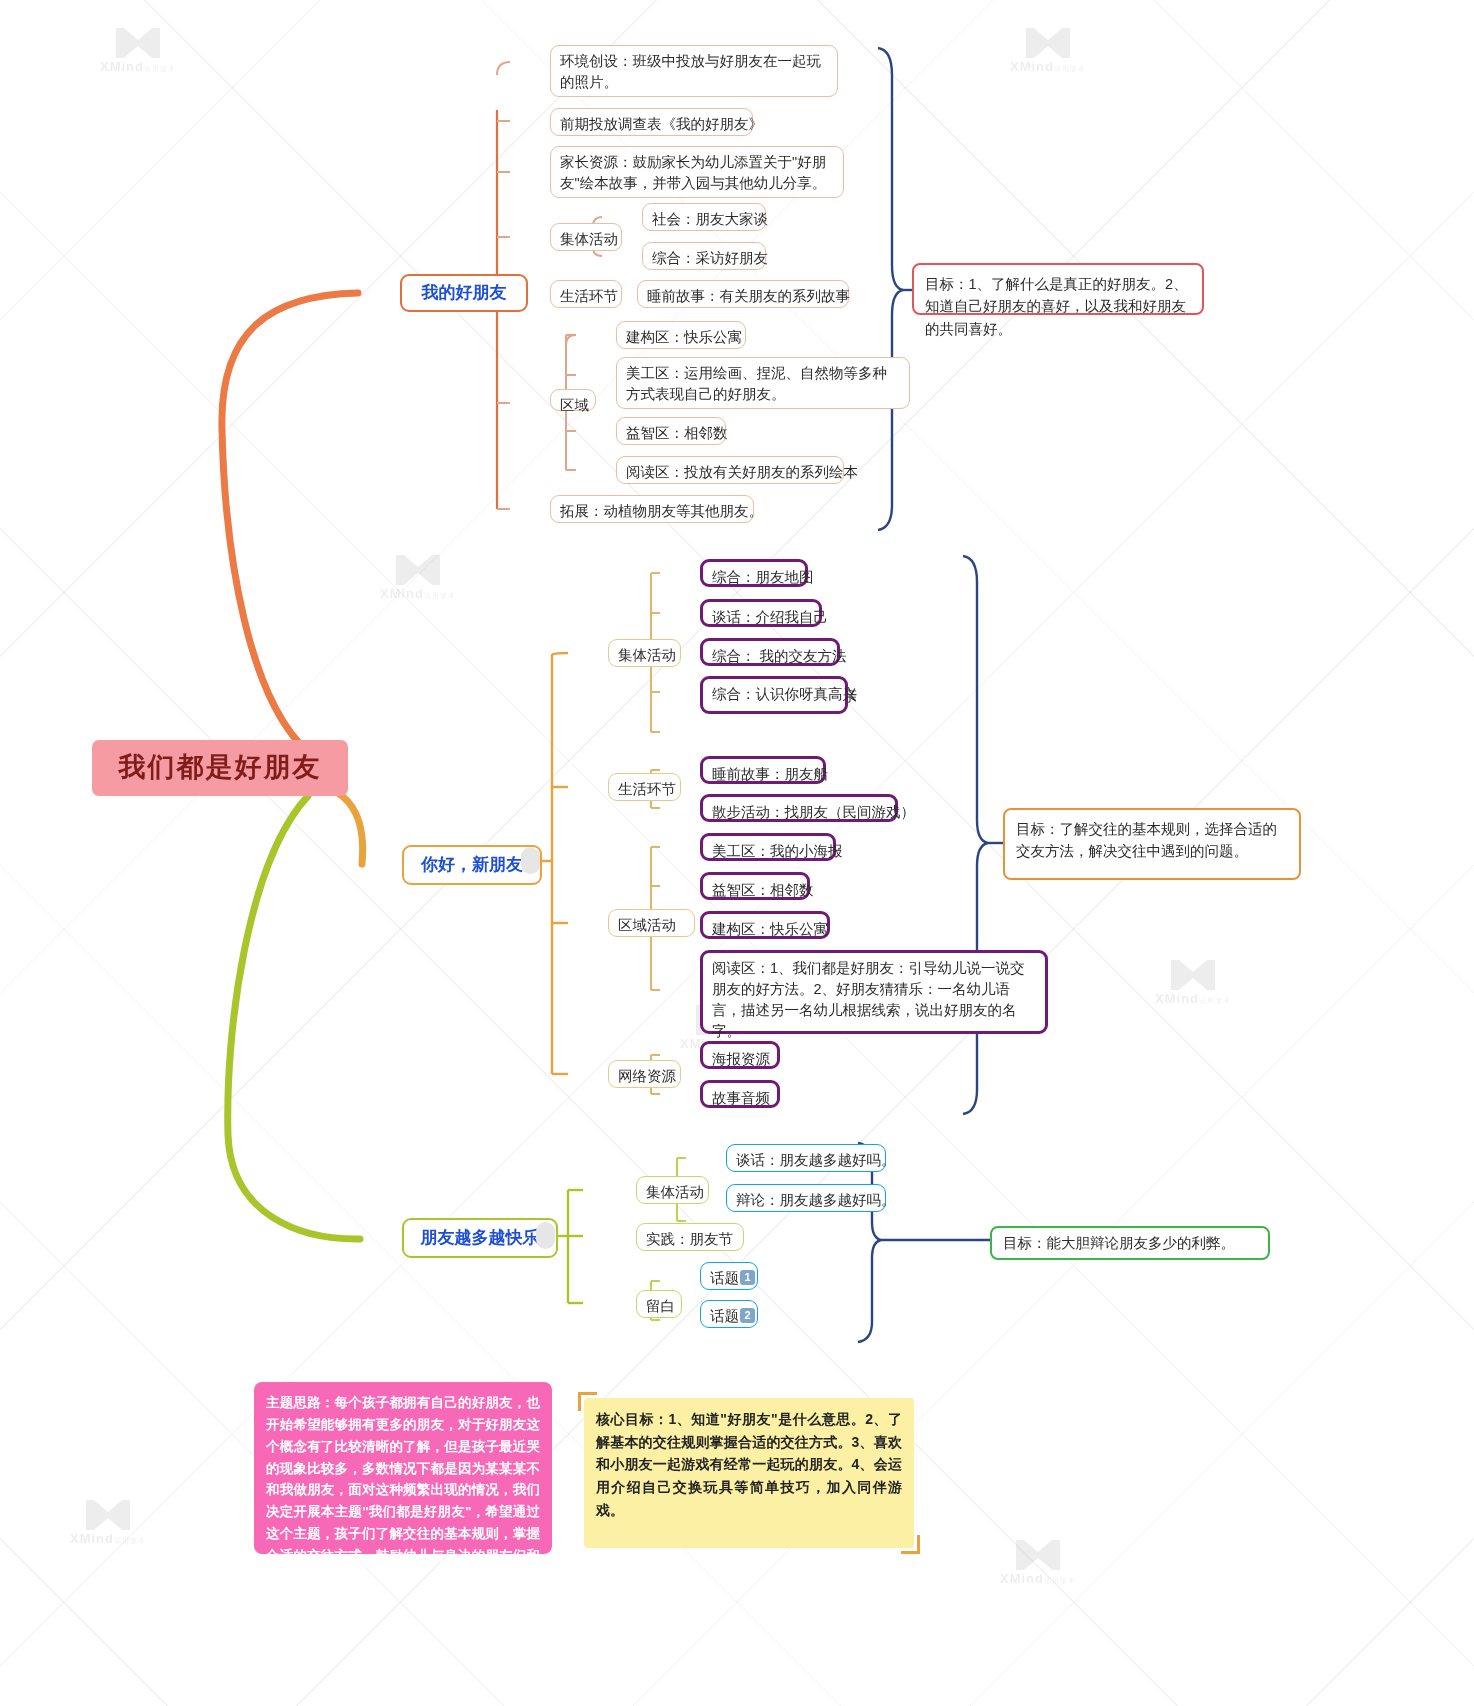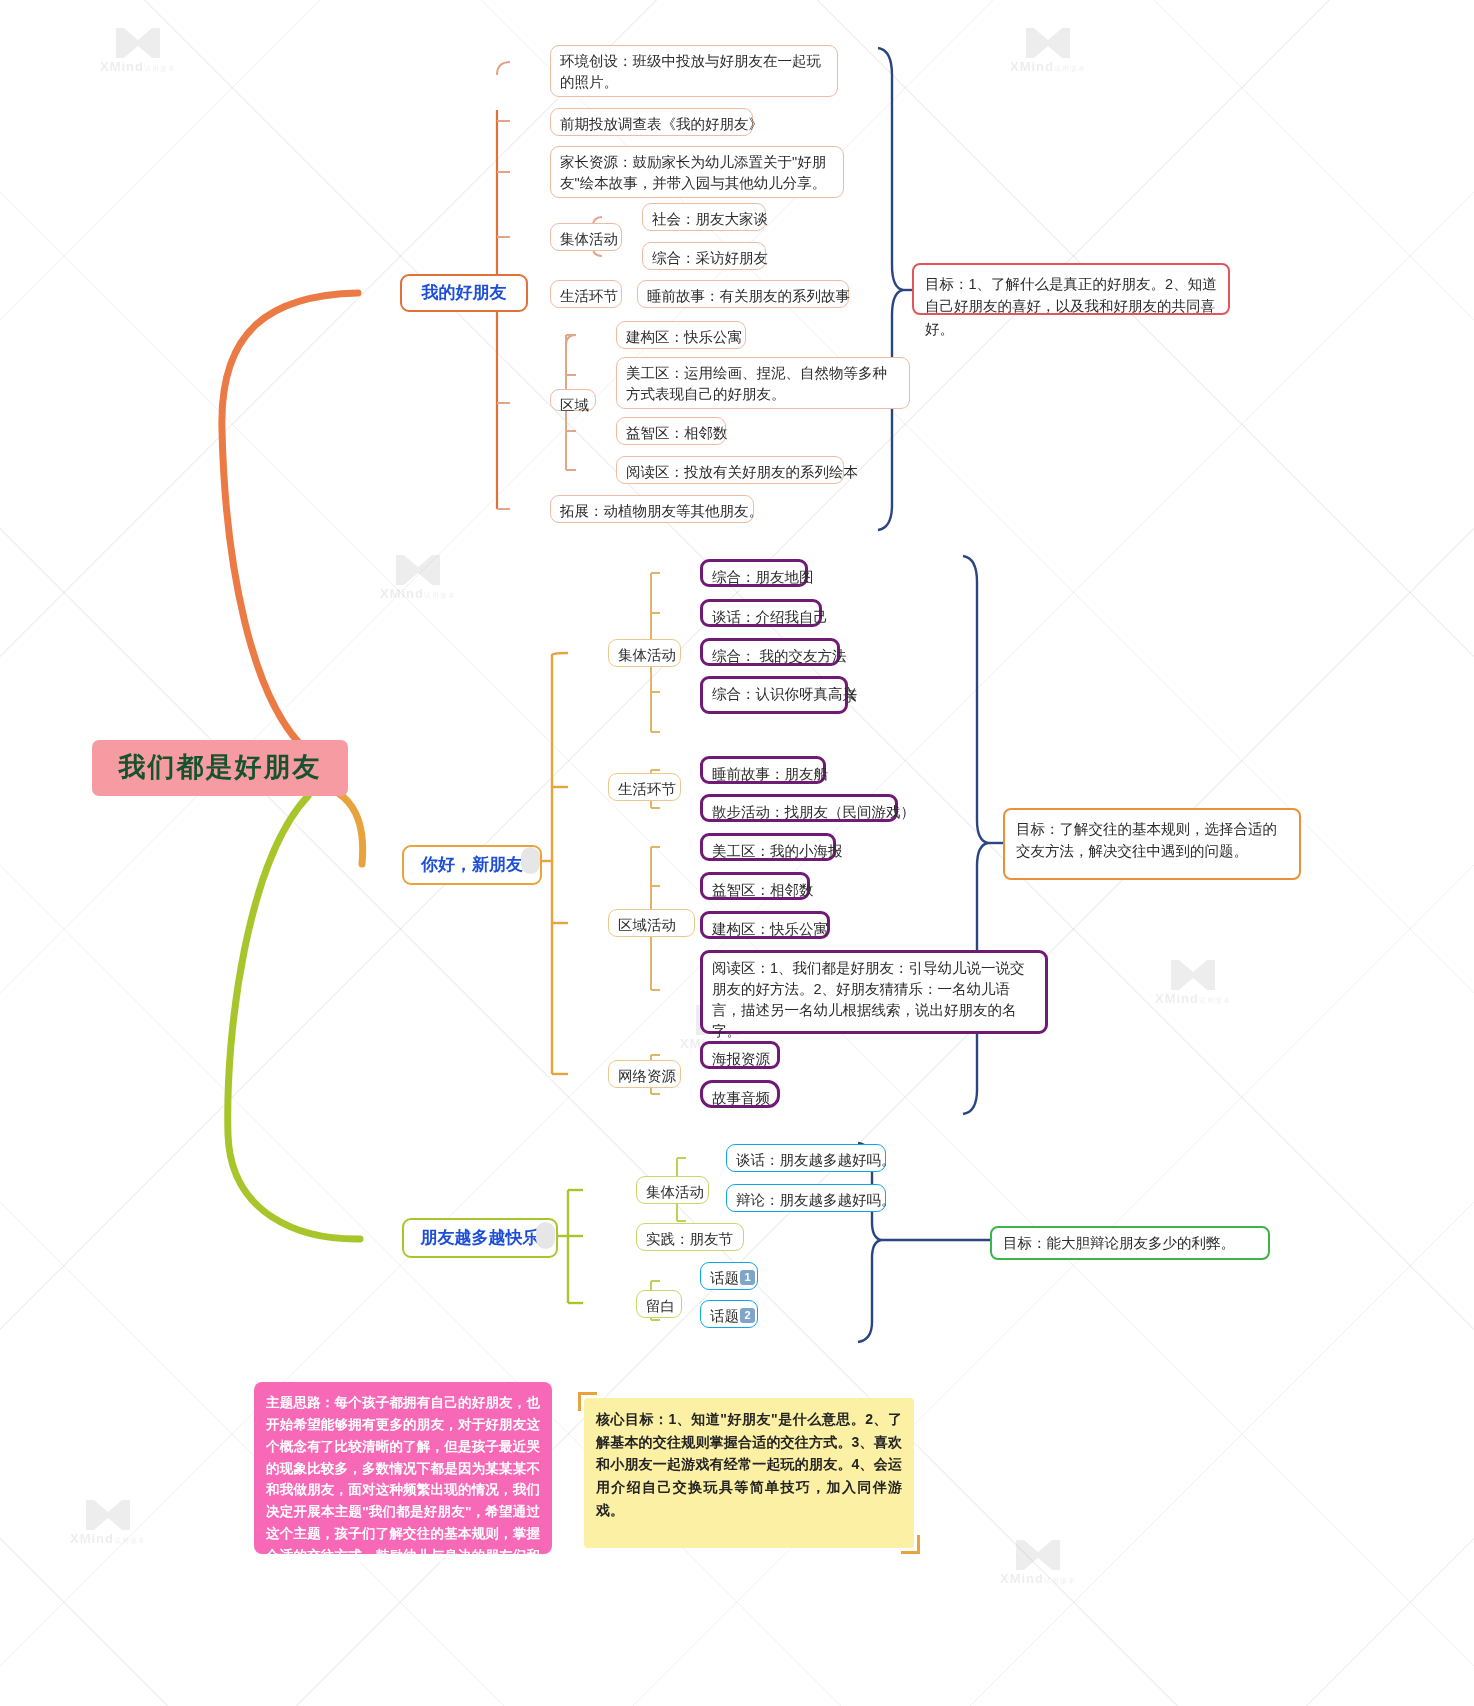--- a/index.html
+++ b/index.html
@@ -35,21 +35,21 @@
     background:#ffffff;border-radius:9px;
     font-size:14.5px;color:#2b2b2b;line-height:1.45;
     padding:5px 9px;white-space:nowrap;margin-left:40px;
   }
   .node.wrap{white-space:normal;}
 
   
   #root-node{
     left:52px;top:740px;width:256px;height:56px;
     background:#f79ba3;border:none;border-radius:7px;
-    color:#14532d;font-size:27px;font-weight:bold;
+    color:#7f1d1d;font-size:27px;font-weight:bold;
     display:flex;align-items:center;justify-content:center;
     letter-spacing:2px;padding:0;
   }
 
   
   .main-node{
     font-size:17px;font-weight:bold;color:#1d4ed8;
     border-width:2px;border-style:solid;border-radius:9px;
     padding:8px 14px;display:flex;align-items:center;justify-content:center;
   }
@@ -66,21 +66,21 @@
   .l3.o{border:1px solid #edbca4;}
   .l3.y{border:3px solid #701a75;}
   .l3.g{border:1px solid #0ea5e9;}
 
   
   .goal{
     position:absolute;z-index:2;box-sizing:border-box;
     background:#ffffff;border-radius:8px;border:2px solid;
     font-size:14.5px;color:#2b2b2b;line-height:1.55;padding:8px 11px;
   }
-  #goal1{left:912px;top:263px;width:318px;height:52px;border-color:#e0565b;}
+  #goal1{left:912px;top:263px;width:292px;height:52px;border-color:#e0565b;}
   #goal2{left:1003px;top:808px;width:298px;height:72px;border-color:#e8913a;}
   #goal3{left:990px;top:1226px;width:280px;height:34px;border-color:#3cb44a;
          display:flex;align-items:center;}
 
   
   #summary-pink{
     position:absolute;left:254px;top:1382px;width:298px;height:172px;z-index:2;
     background:#f768b6;border:none;border-radius:8px;
     color:#ffffff;font-size:13.5px;line-height:1.62;padding:10px 12px;
     box-sizing:border-box;text-align:justify;font-weight:bold;
@@ -256,21 +256,21 @@
 <div class="node l3 y" style="left:660px;top:794px;width:198px;height:28px;">散步活动：找朋友（民间游戏）</div>
 
 <div class="node l2 y" style="left:568px;top:909px;width:87px;height:28px;">区域活动</div>
 <div class="node l3 y" style="left:660px;top:833px;width:136px;height:28px;">美工区：我的小海报</div>
 <div class="node l3 y" style="left:660px;top:872px;width:110px;height:28px;">益智区：相邻数</div>
 <div class="node l3 y" style="left:660px;top:911px;width:130px;height:28px;">建构区：快乐公寓</div>
 <div class="node l3 y wrap" style="left:660px;top:950px;width:348px;height:84px;">阅读区：1、我们都是好朋友：引导幼儿说一说交朋友的好方法。2、好朋友猜猜乐：一名幼儿语言，描述另一名幼儿根据线索，说出好朋友的名字。</div>
 
 <div class="node l2 y" style="left:568px;top:1060px;width:73px;height:28px;">网络资源</div>
 <div class="node l3 y" style="left:660px;top:1041px;width:80px;height:28px;">海报资源</div>
-<div class="node l3 y" style="left:660px;top:1080px;width:80px;height:28px;border-radius:12px;">故事音频</div>
+<div class="node l3 y" style="left:660px;top:1080px;width:80px;height:28px;">故事音频</div>
 
 <div class="goal" id="goal2">目标：了解交往的基本规则，选择合适的交友方法，解决交往中遇到的问题。</div>
 
 <div class="node l2 g" style="left:596px;top:1176px;width:73px;height:28px;">集体活动</div>
 <div class="node l3 g" style="left:686px;top:1144px;width:160px;height:28px;">谈话：朋友越多越好吗。</div>
 <div class="node l3 g" style="left:686px;top:1184px;width:160px;height:28px;">辩论：朋友越多越好吗。</div>
 
 <div class="node l2 g" style="left:596px;top:1223px;width:108px;height:28px;">实践：朋友节</div>
 
 <div class="node l2 g" style="left:596px;top:1290px;width:46px;height:28px;">留白</div>

